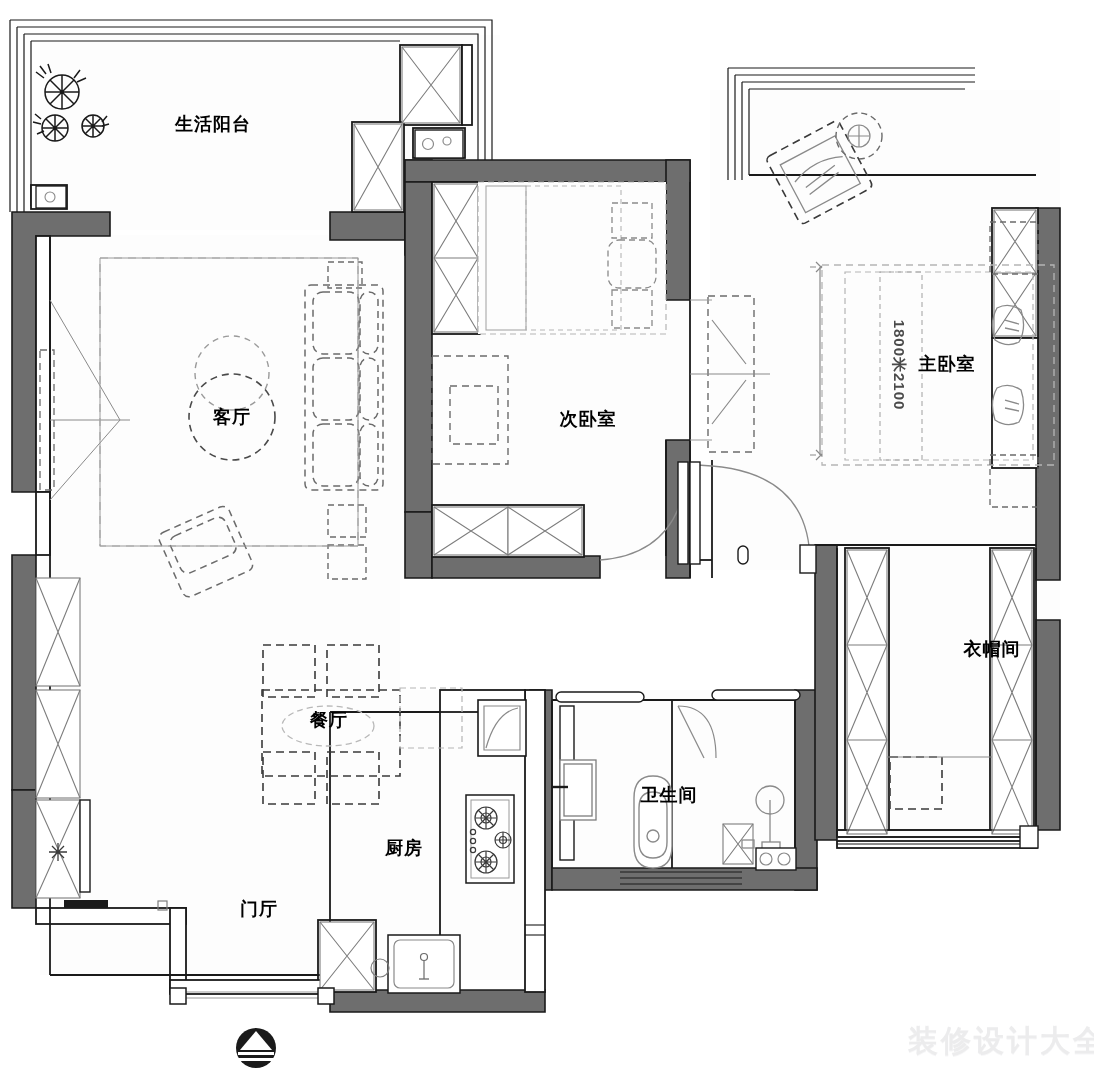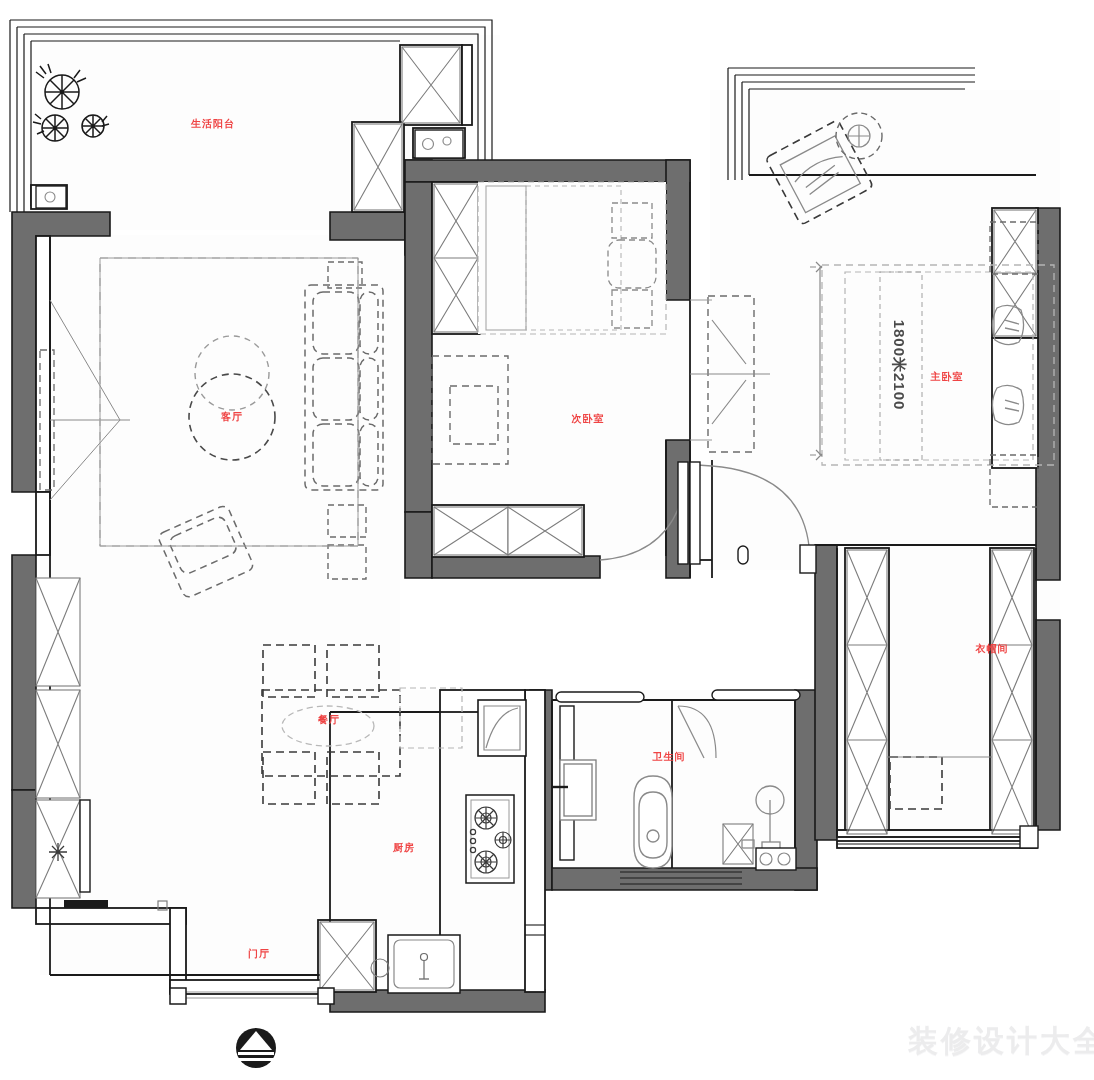--- a/index.html
+++ b/index.html
@@ -18,23 +18,23 @@
   #plan-svg {
     position: absolute;
     left: 0; top: 0;
     width: 1094px;
     height: 1080px;
     display: block;
   }
   .room-label {
     position: absolute;
     font-family: "Liberation Sans", "DejaVu Sans", sans-serif;
-    font-size: 10px;
+    font-size: 18px;
     font-weight: 700;
-    color: #ef4444;
+    color: #000000;
     letter-spacing: 1px;
     white-space: nowrap;
     transform: translate(-50%, -50%);
     pointer-events: none;
   }
   .dim-label {
     position: absolute;
     font-family: "Liberation Sans", "DejaVu Sans", sans-serif;
     font-size: 15px;
     font-weight: 700;
@@ -563,24 +563,24 @@
       <path d="M100 258 V546"></path>
       <path d="M358 258 V546"></path>
       <path d="M100 258 H358"></path>
       <path d="M100 546 H358"></path>
     </g>
   </svg>
 
   <div class="room-label" style="left:213px; top:124px;">生活阳台</div>
   <div class="room-label" style="left:232px; top:417px;text-align:center;">客厅</div>
   <div class="room-label" style="left:588px; top:419px;">次卧室</div>
-  <div class="room-label" style="left:947px; top:377px;">主卧室</div>
+  <div class="room-label" style="left:947px; top:364px;">主卧室</div>
   <div class="room-label" style="left:945px; top:649px;margin-left:47px;">衣帽间</div>
-  <div class="room-label" style="left:669px; top:757px;">卫生间</div>
+  <div class="room-label" style="left:669px; top:795px;">卫生间</div>
   <div class="room-label" style="left:329px; top:720px;">餐厅</div>
   <div class="room-label" style="left:404px; top:848px;text-align:right;">厨房</div>
-  <div class="room-label" style="left:259px; top:954px;font-family:Liberation Mono, monospace;">门厅</div>
+  <div class="room-label" style="left:259px; top:909px;font-family:Liberation Mono, monospace;">门厅</div>
 
   <div class="dim-label" style="left:898px; top:365px;">1800米2100</div>
 
   <div class="watermark" style="left:908px; top:1021px;">装修设计大全</div>
 
 </div>
 
 </body></html>

